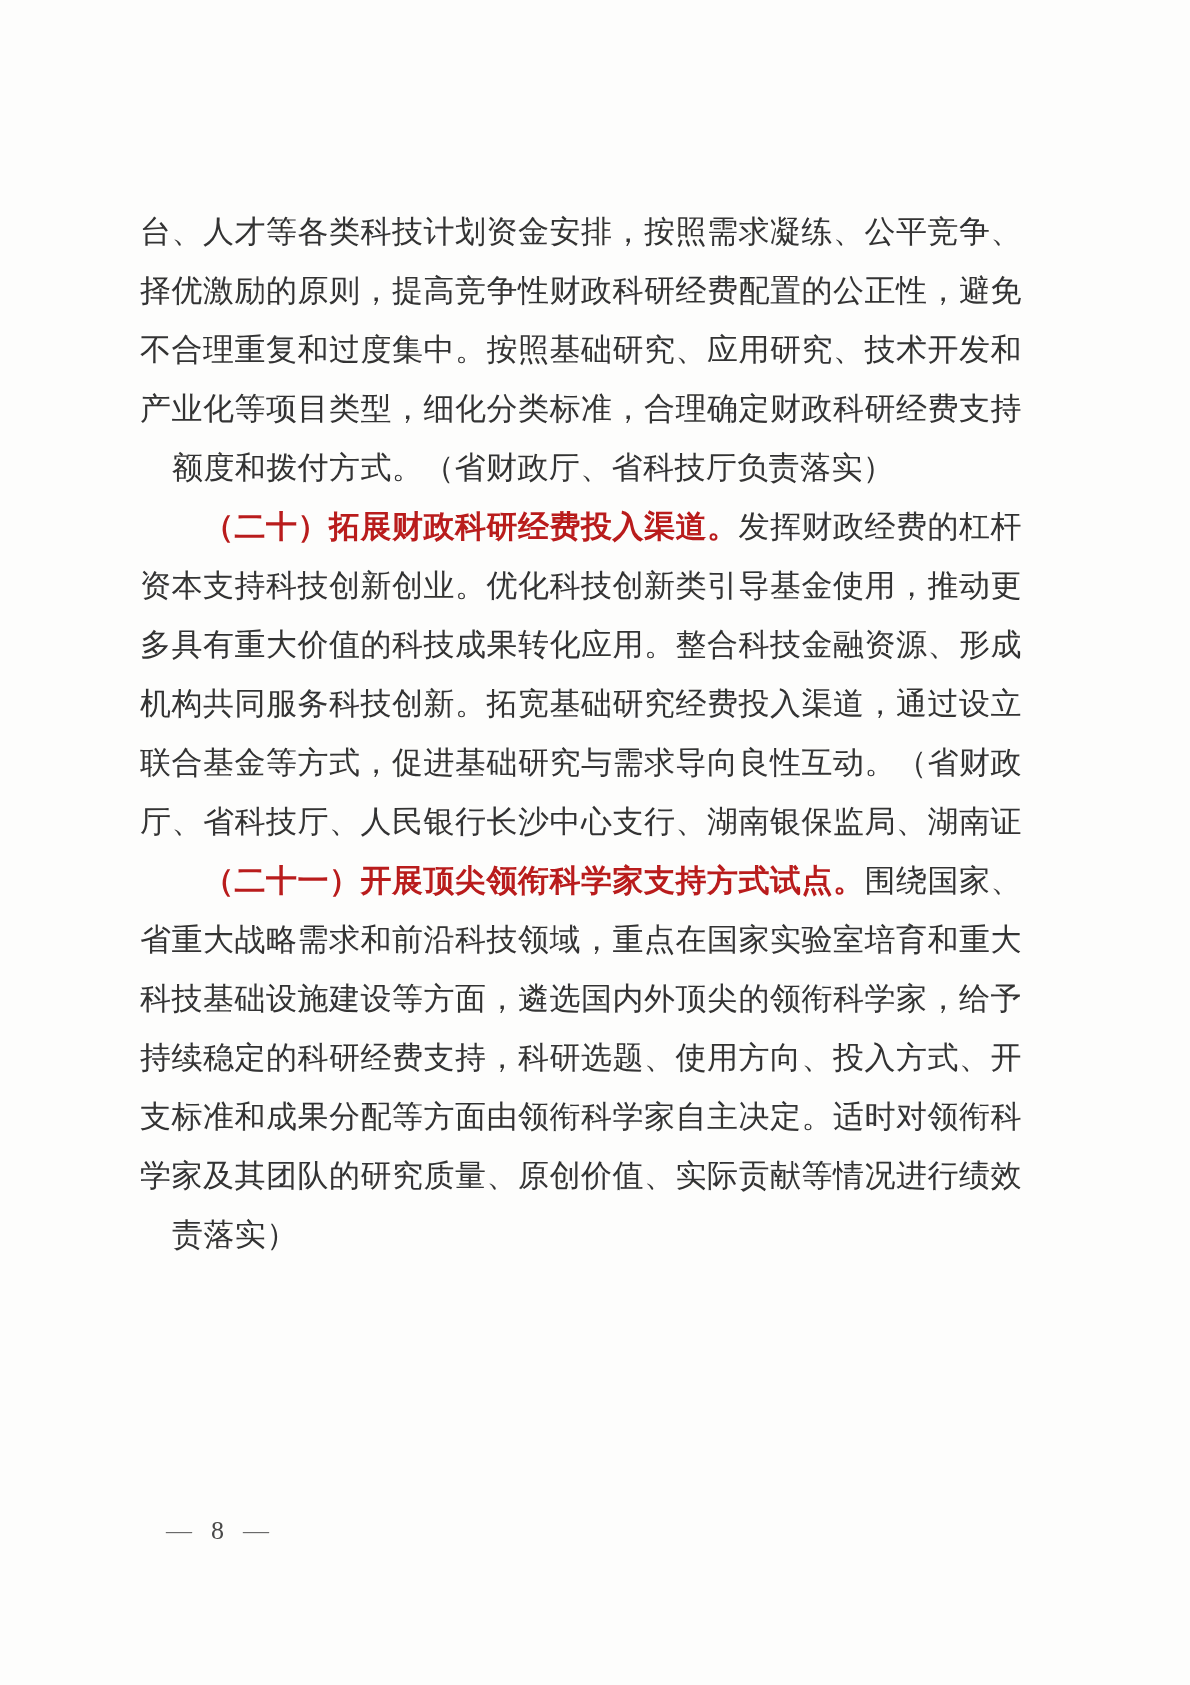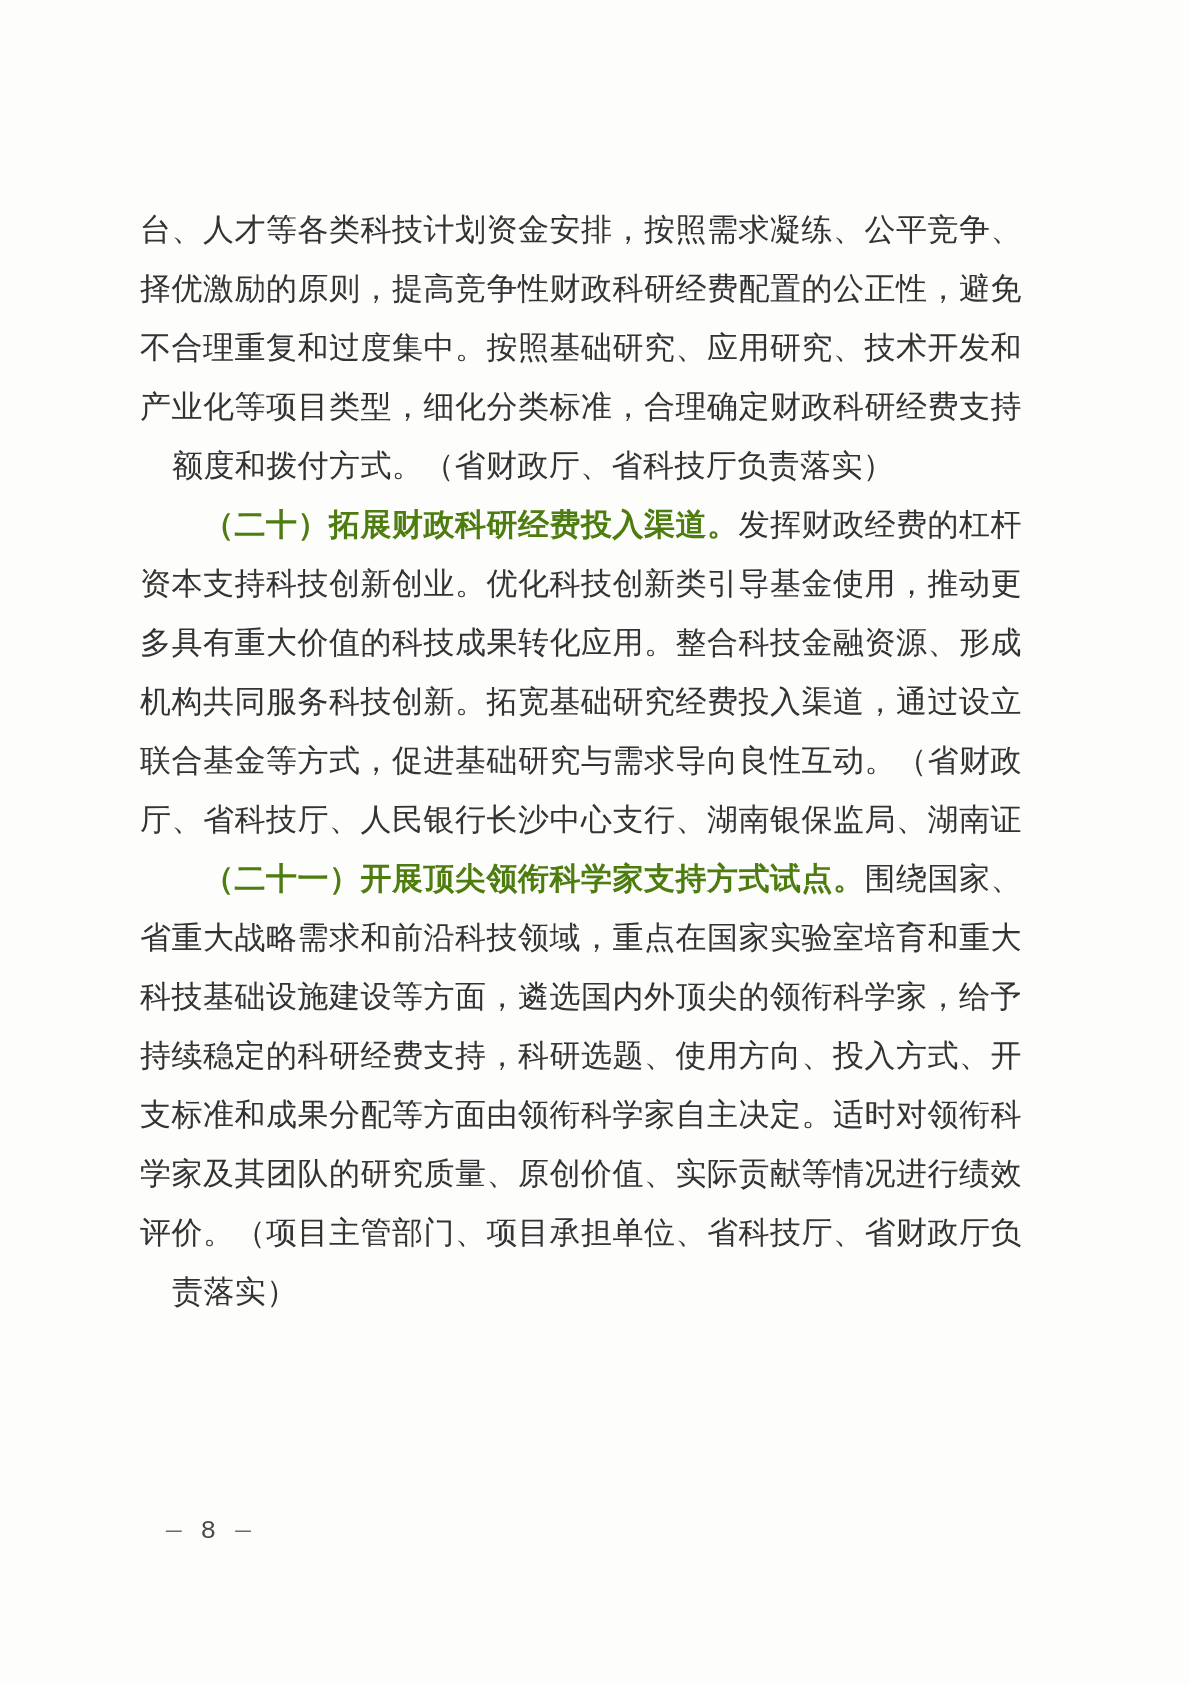--- a/index.html
+++ b/index.html
@@ -6,21 +6,21 @@
     margin: 0;
     padding: 0;
     background: #ffffff;
   }
   .page {
     position: relative;
     width: 1190px;
     height: 1685px;
     background: #fdfdfc;
     overflow: hidden;
-    font-family: Liberation Mono, monospace;
+    font-family: Liberation Serif, serif;
   }
   .content {
     position: absolute;
     left: 140px;
     top: 202px;
     width: 882px;
   }
   .line {
     font-size: 31px;
     line-height: 59px;
@@ -34,21 +34,21 @@
   }
   .line-end {
     text-align: left;
     text-align-last: left;
     margin-left: 32px;
   }
   .line-indent {
     padding-left: 63px;
   }
   .seg { font-weight: normal; }
-  .seg.bold { font-weight: 700; color: #4d7c0f; }
+  .seg.bold { font-weight: 700; color: #b91c1c; }
   .footer {
     position: absolute;
     left: 166px;
     top: 1516px;
     display: flex;
     align-items: center;
     gap: 19px;
     font-size: 26px;
     color: #4a4a4a;
     letter-spacing: 0;
@@ -73,21 +73,20 @@
       <div class="line"><span class="seg">多具有重大价值的科技成果转化应用。整合科技金融资源、形成</span></div>
       <div class="line"><span class="seg">机构共同服务科技创新。拓宽基础研究经费投入渠道，通过设立</span></div>
       <div class="line"><span class="seg">联合基金等方式，促进基础研究与需求导向良性互动。（省财政</span></div>
       <div class="line"><span class="seg">厅、省科技厅、人民银行长沙中心支行、湖南银保监局、湖南证</span></div>
       <div class="line line-indent"><span class="seg bold">（二十一）开展顶尖领衔科学家支持方式试点。</span><span class="seg">围绕国家、</span></div>
       <div class="line"><span class="seg">省重大战略需求和前沿科技领域，重点在国家实验室培育和重大</span></div>
       <div class="line"><span class="seg">科技基础设施建设等方面，遴选国内外顶尖的领衔科学家，给予</span></div>
       <div class="line"><span class="seg">持续稳定的科研经费支持，科研选题、使用方向、投入方式、开</span></div>
       <div class="line"><span class="seg">支标准和成果分配等方面由领衔科学家自主决定。适时对领衔科</span></div>
       <div class="line"><span class="seg">学家及其团队的研究质量、原创价值、实际贡献等情况进行绩效</span></div>
-      <div class="line"><span class="seg">评价。（项目主管部门、项目承担单位、省科技厅、省财政厅负</span></div>
       <div class="line line-end"><span class="seg">责落实）</span></div>
     </div>
   <div class="footer">
     <span class="dash">—</span>
     <span class="num">8</span>
     <span class="dash">—</span>
   </div>
 </div>
 
 </body></html>

